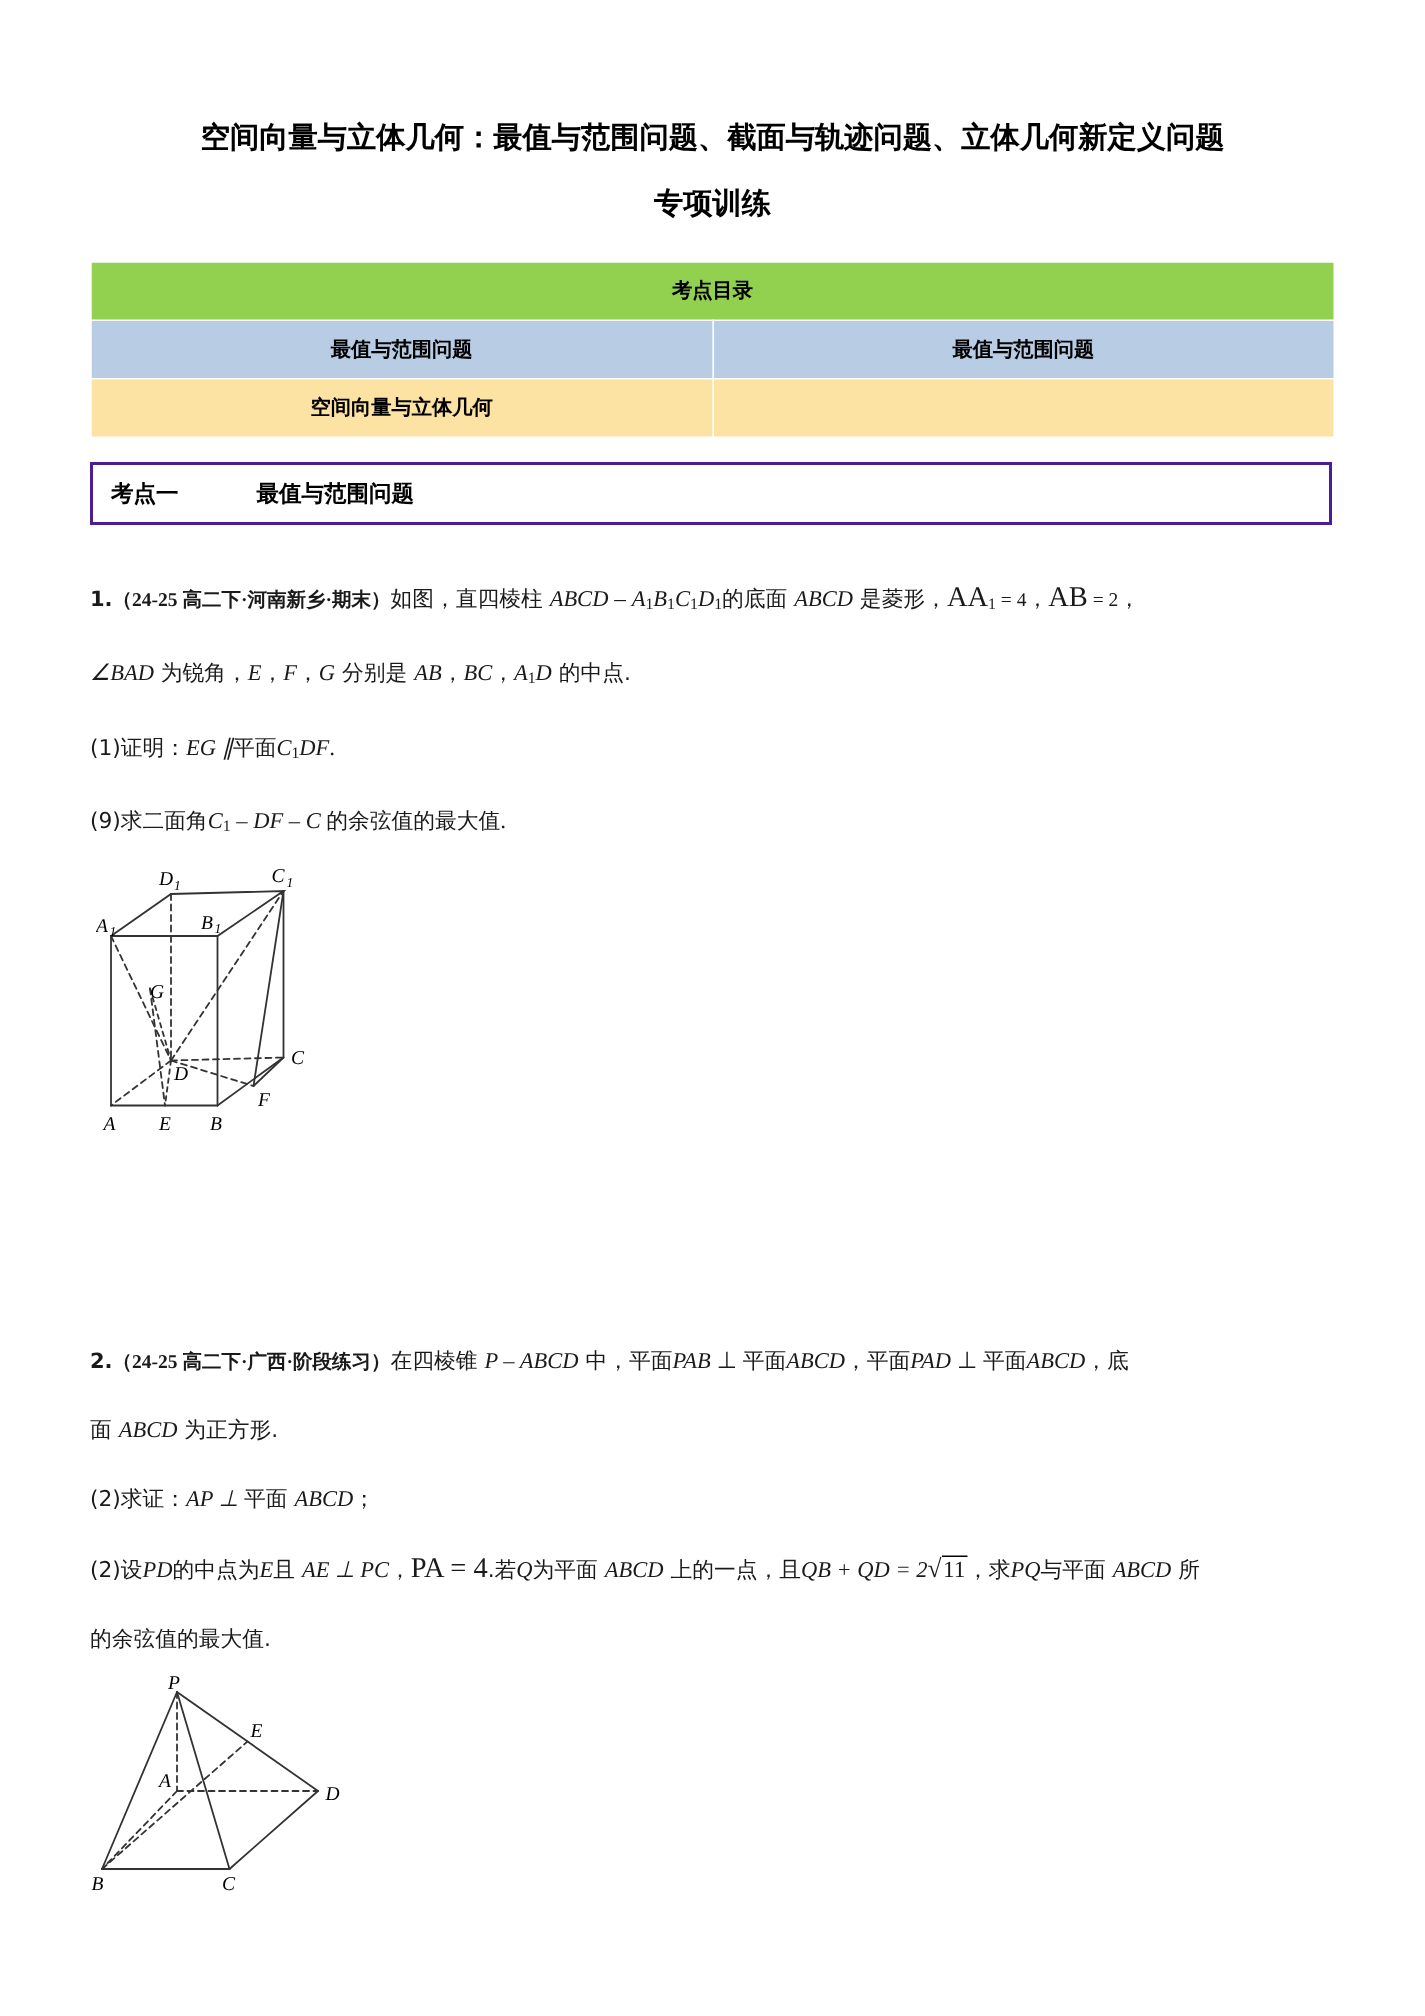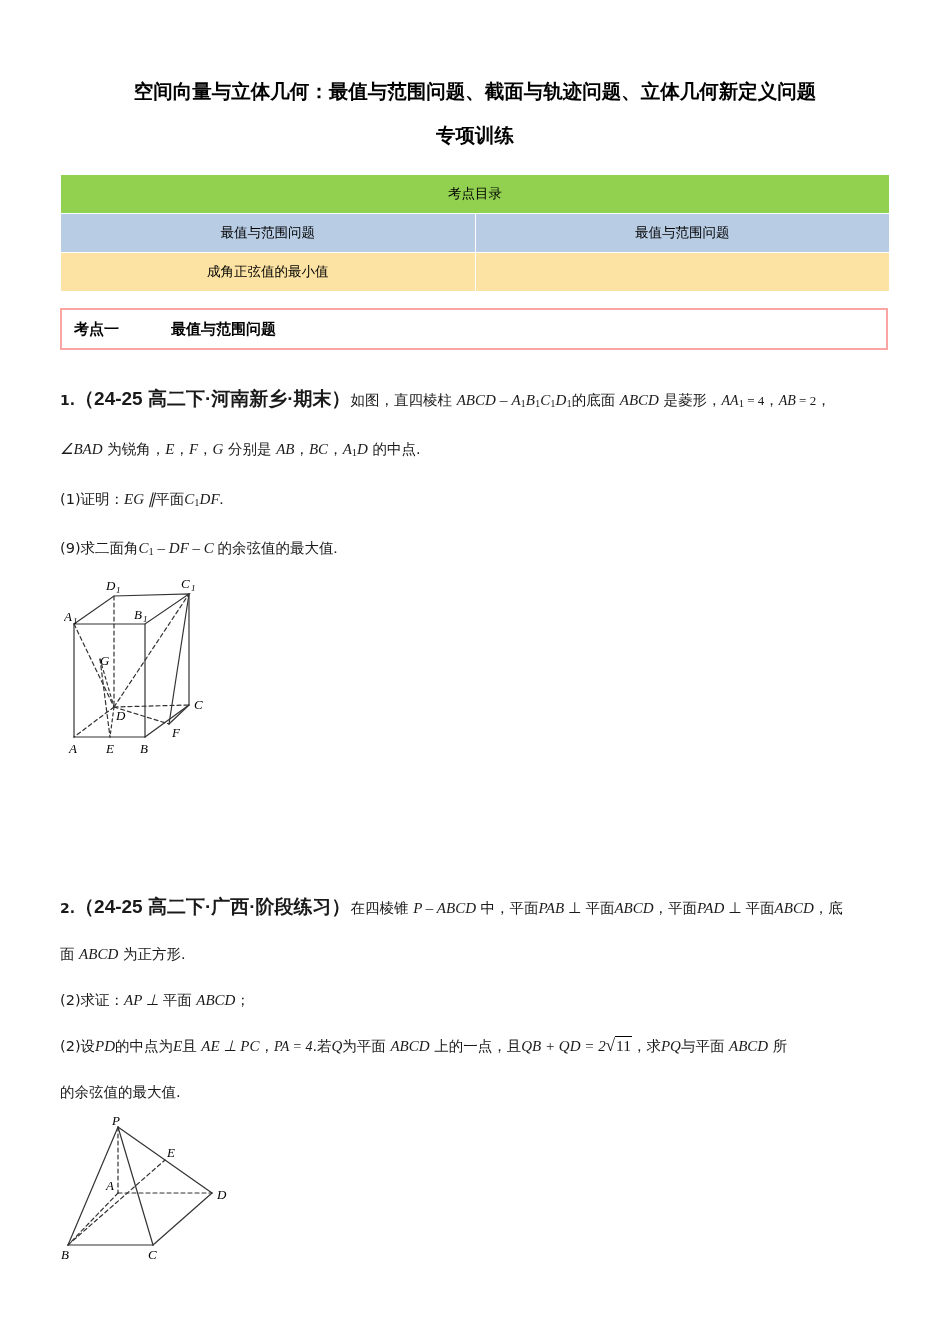--- a/index.html
+++ b/index.html
@@ -29,37 +29,37 @@
   .catalog {
     margin:16px 60px 0 60px;
     width:830px;
     border-collapse:collapse;
     table-layout:fixed;
   }
   .catalog td {
     border:1px solid #ffffff;
     height:38px;
     font-family:"DejaVu Sans", sans-serif;
-    font-weight:normal;
+    font-weight:bold;
     font-size:13.5px;
     text-align:center;
     vertical-align:middle;
     padding:0;
   }
   .cat-head { background:#92D050; }
   .cat-blue { background:#B8CCE4; }
   .cat-yellow { background:#FCE3A3; }
   .cat-yellow.blank { background:#FCE3A3; }
 
   
   .section-box {
     margin:16px 60px 0 60px;
     width:828px;
     height:42px;
-    border:2px solid #fca5a5;
+    border:2px solid #4c1d95;
     box-sizing:border-box;
     display:flex;
     align-items:center;
     background:#fff;
   }
   .section-num {
     font-family:"DejaVu Sans", sans-serif;
     font-weight:bold;
     font-size:15px;
     padding-left:12px;
@@ -74,24 +74,24 @@
   
   .problems { margin:0 60px 0 60px; width:830px; }
   .prob { margin-top:26px; }
   .pline {
     font-size:15.5px;
     line-height:45px;
     color:#1a1a1a;
     white-space:nowrap;
   }
   .pnum { font-family:"DejaVu Sans", sans-serif; font-weight:bold; font-size:14px; }
-  .src  { font-family:Liberation Sans, sans-serif; font-weight:bold; font-size:19px; }
+  .src  { font-family:Liberation Serif, serif; font-weight:bold; font-size:13px; }
   .cn   { font-family:"DejaVu Sans", sans-serif; font-size:14.5px; }
   .mi   { font-family:"Liberation Serif", serif; font-style:italic; font-size:15px;text-align:right; }
-  .mi-s { font-family:"Liberation Serif", serif; font-style:italic; font-size:14px;margin-top:44px; }
+  .mi-s { font-family:"Liberation Serif", serif; font-size:19px;margin-top:44px; }
   .mo   { font-family:"Liberation Serif", serif; font-size:15.5px; }
   .mo-s { font-family:"Liberation Serif", serif; font-size:13px; }
   .sub-u{ font-size:0.68em; vertical-align:-0.22em; font-style:normal; }
   .sqrt-wrap { display:inline-block; position:relative; }
   .sqrt-sym { font-size:17px; }
   .sqrt-rad { border-top:1px solid #000; padding:0 1px; }
 
   
   .fig { margin-left:4px; }
   svg text { font-family:"Liberation Serif", serif; font-style:italic; }
@@ -109,21 +109,21 @@
   <table class="catalog">
     <tbody>
         <tr>
       <td class="cat-head" colspan="2">考点目录</td>
     </tr>
     <tr>
       <td class="cat-blue">最值与范围问题</td>
       <td class="cat-blue">最值与范围问题</td>
     </tr>
     <tr>
-      <td class="cat-yellow">成角正弦值的最小值</td>
+      <td class="cat-yellow">空间向量与立体几何</td>
       <td class="cat-yellow blank"></td>
     </tr>
   </tbody>
     </table>
 
   <div class="section-box">
     <span class="section-num">考点一</span>
     <span class="section-name">最值与范围问题</span>
   </div>
 

